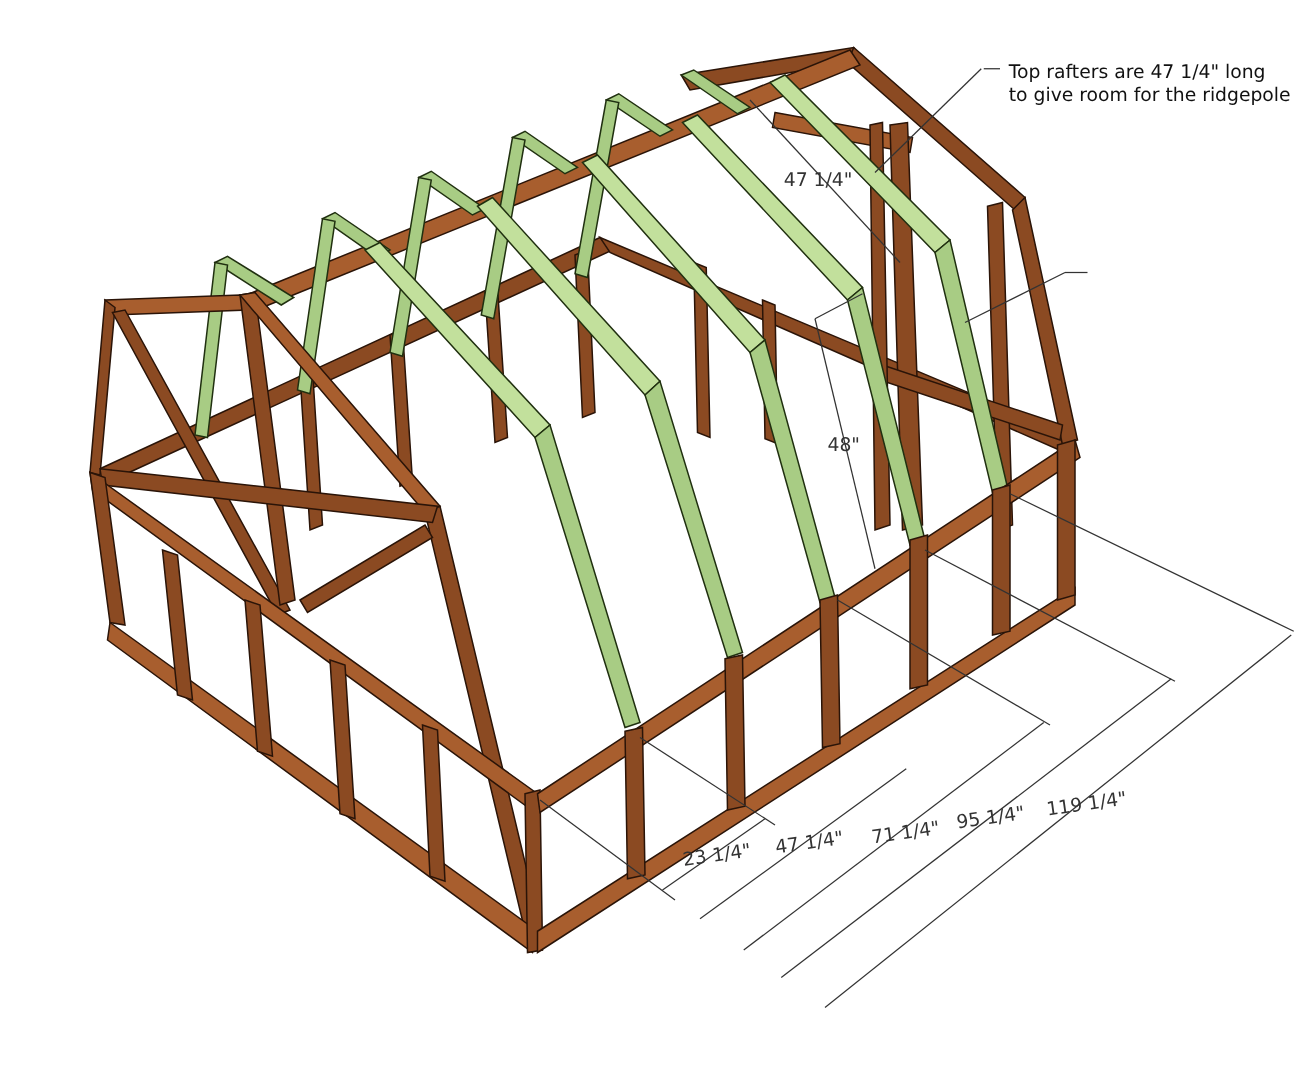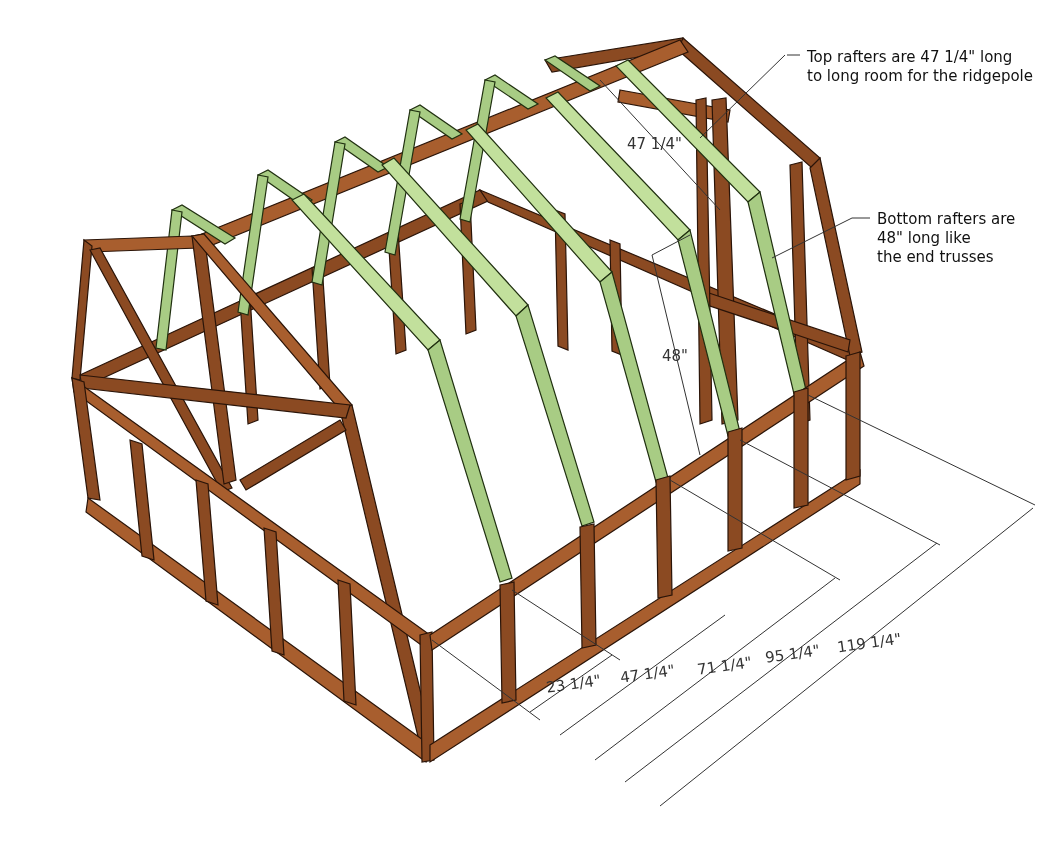--- a/index.html
+++ b/index.html
@@ -121,26 +121,21 @@
     <line class="dline" x1="600" y1="80" x2="720" y2="210"></line>
     <line class="dline" x1="700" y1="138" x2="785" y2="55"></line>
     <line class="dline" x1="772" y1="258" x2="852" y2="218"></line>
     <line class="dline" x1="787" y1="55" x2="800" y2="55"></line>
     <line class="dline" x1="852" y1="218" x2="870" y2="218"></line>
   </g>
 </svg>
 
 <div class="label" style="left:807px;top:48px;">
   <div>Top rafters are 47 1/4" long</div>
-  <div>to long room for the ridgepole</div>
-</div>
-<div class="label" style="left:877px;top:210px;">
-  <div>Bottom rafters are</div>
-  <div>48" long like</div>
-  <div>the end trusses</div>
+  <div>to give room for the ridgepole</div>
 </div>
 
 <div class="dim" style="left:627px;top:135px;">47 1/4"</div>
 <div class="dim" style="left:662px;top:347px;">48"</div>
 <div class="dim" style="left:546px;top:675px;transform:rotate(-8deg);">23 1/4"</div>
 <div class="dim" style="left:620px;top:665px;transform:rotate(-8deg);">47 1/4"</div>
 <div class="dim" style="left:697px;top:657px;transform:rotate(-8deg);">71 1/4"</div>
 <div class="dim" style="left:765px;top:645px;transform:rotate(-8deg);">95 1/4"</div>
 <div class="dim" style="left:837px;top:634px;transform:rotate(-8deg);">119 1/4"</div>
 </div>

